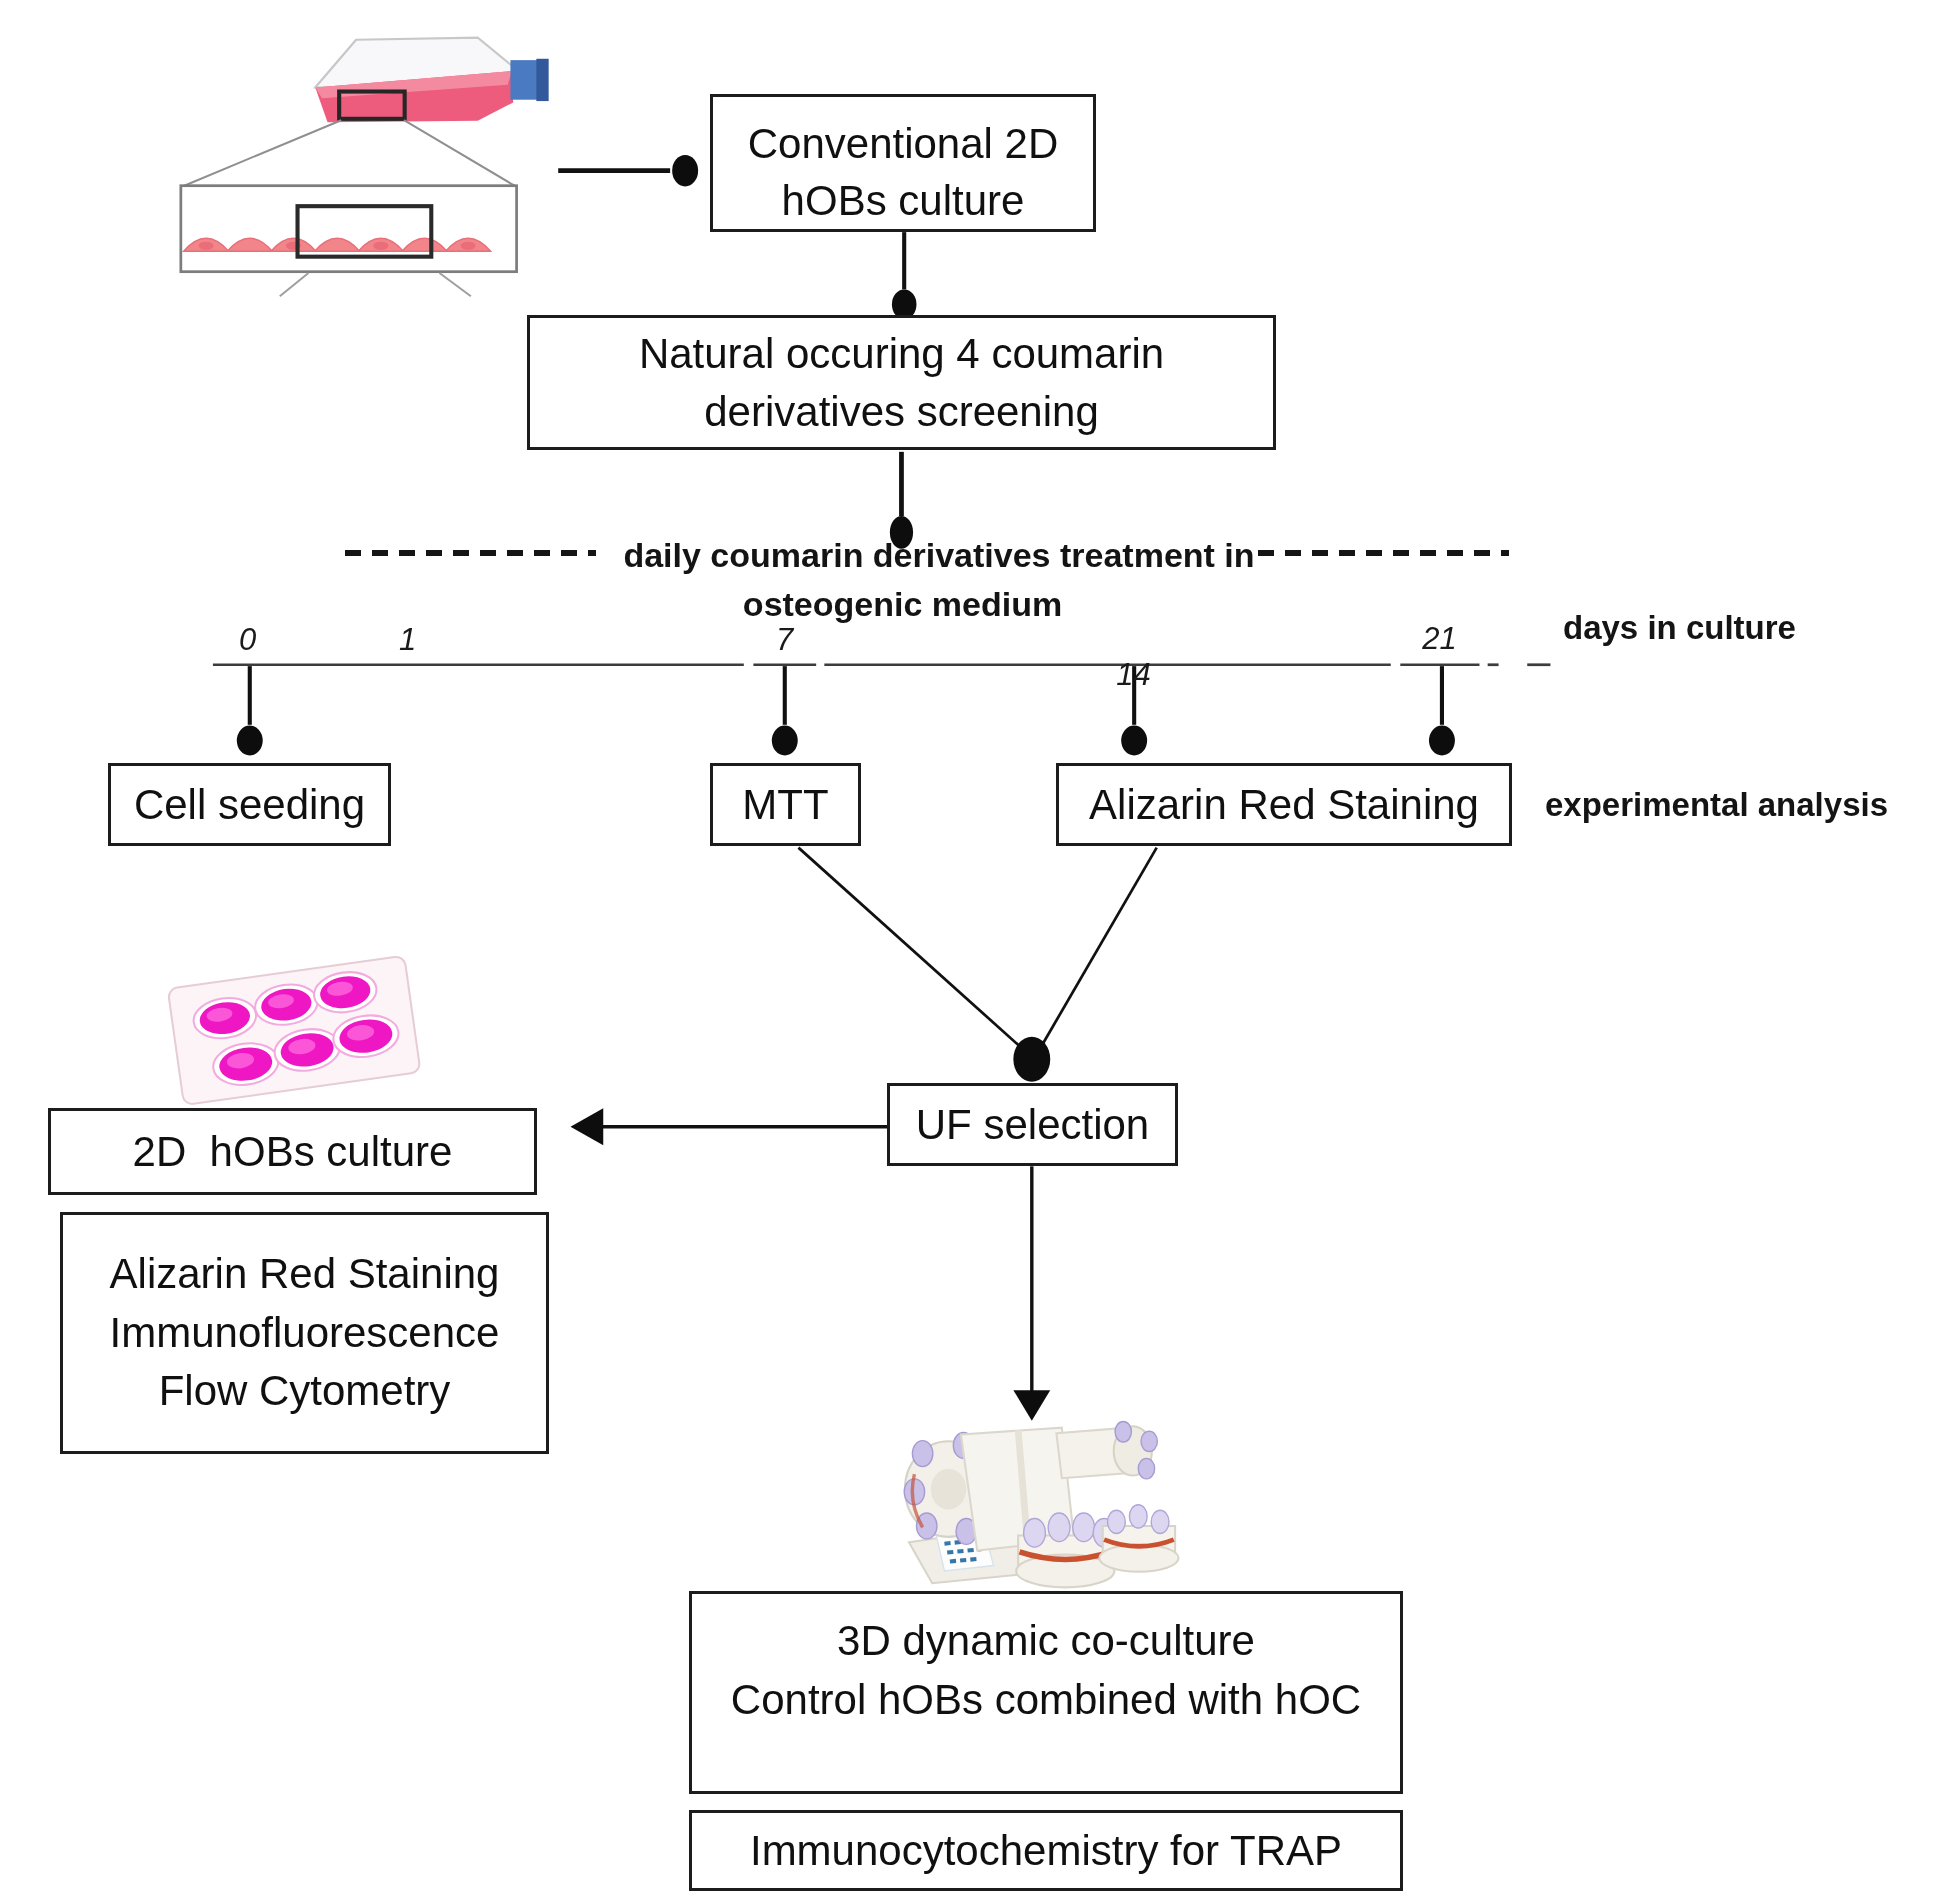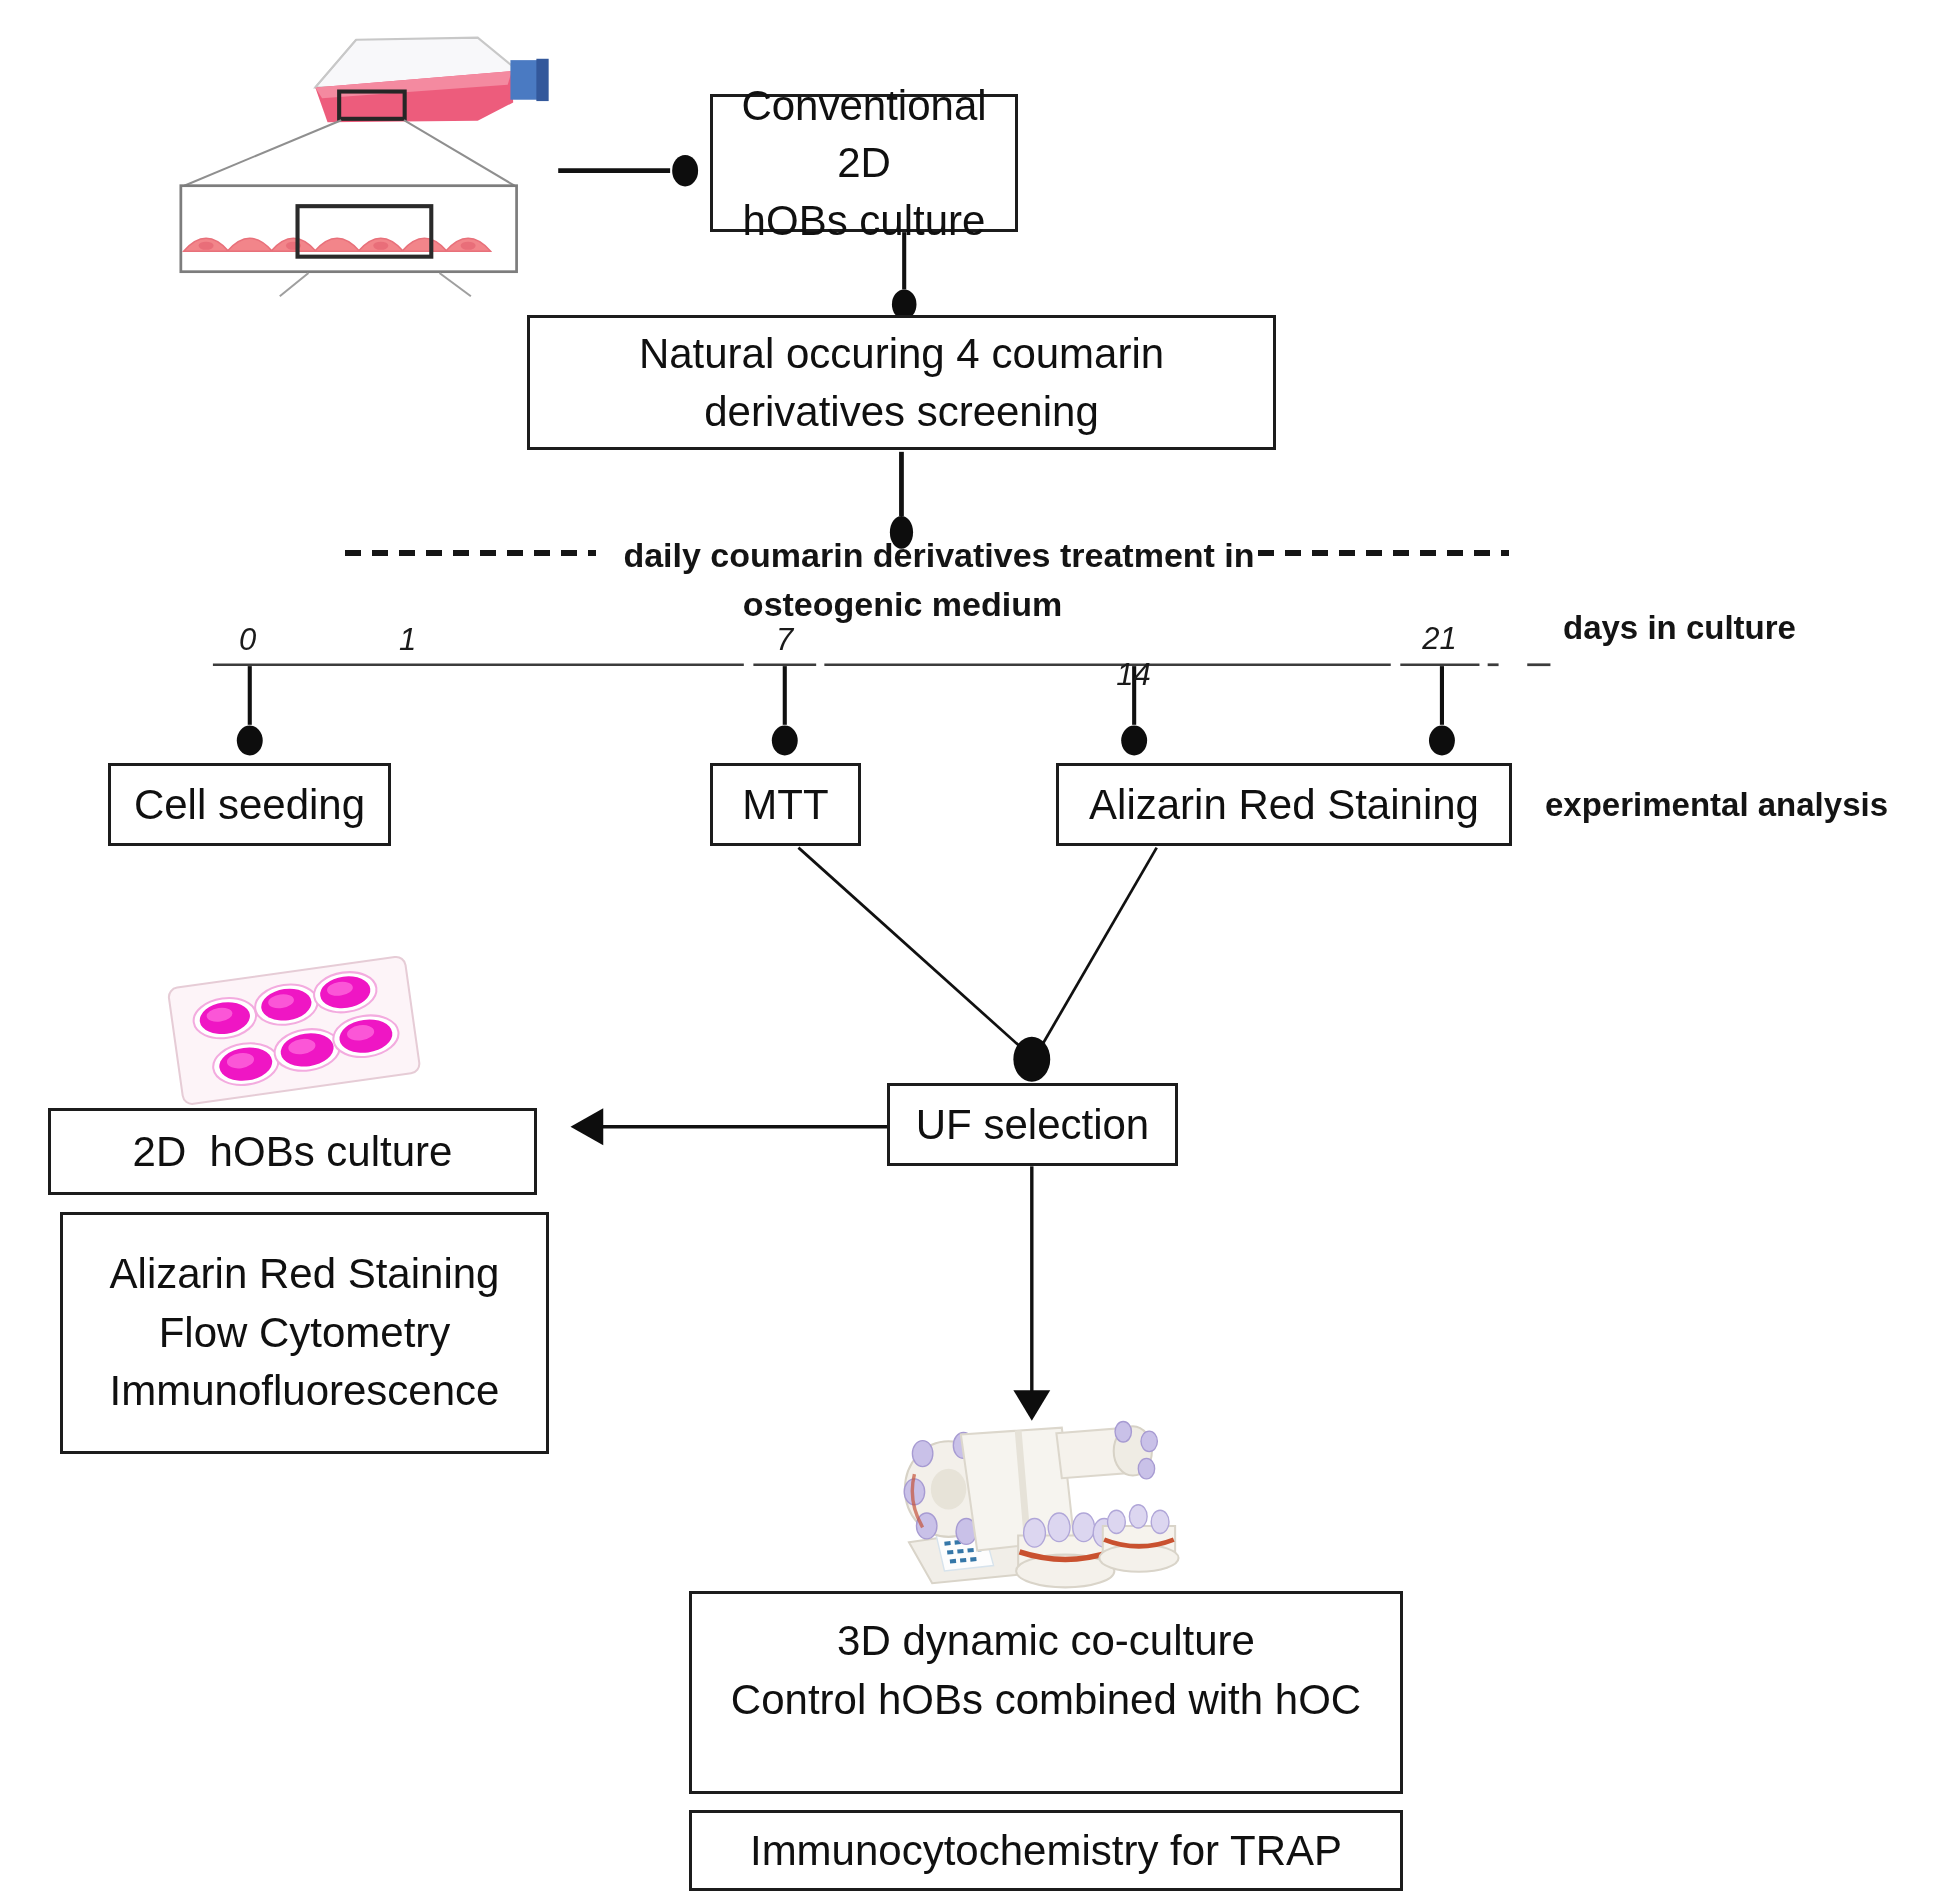--- a/index.html
+++ b/index.html
@@ -199,21 +199,21 @@
       <ellipse cx="1669" cy="2283" rx="58" ry="20" fill="#f4f1eb" stroke="#d9d4c9" stroke-width="3"></ellipse>
       <g fill="#dcd6f0" stroke="#b0a6d8" stroke-width="2">
         <ellipse cx="1636" cy="2230" rx="13" ry="17"></ellipse>
         <ellipse cx="1668" cy="2222" rx="13" ry="17"></ellipse>
         <ellipse cx="1700" cy="2230" rx="13" ry="17"></ellipse>
       </g>
       <path d="M1618,2256 Q1669,2276 1720,2256" stroke="#c9512f" stroke-width="7" fill="none"></path>
     </g>
   </svg>
 
-  <div class="box" style="left:710px;top:94px;width:308px;height:138px;">
+  <div class="box" style="left:710px;top:94px;width:386px;height:138px;justify-content:flex-end;">
     <div class="bl">Conventional 2D</div>
     <div class="bl">hOBs culture</div>
   </div>
 
   <div class="box" style="left:527px;top:315px;width:749px;height:135px;">
     <div class="bl">Natural occuring 4 coumarin</div>
     <div class="bl">derivatives screening</div>
   </div>
 
   <div class="dashrun" style="left:345px;top:550px;width:251px;"></div>
@@ -241,22 +241,22 @@
 
   <div class="box" style="left:887px;top:1083px;width:291px;height:83px;">
     <div class="bl">UF selection</div>
   </div>
 
   <div class="box" style="left:48px;top:1108px;width:489px;height:87px;">
     <div class="bl pre">2D  hOBs culture</div>
   </div>
   <div class="box" style="left:60px;top:1212px;width:489px;height:242px;line-height:1.4;">
     <div class="bl">Alizarin Red Staining</div>
+    <div class="bl">Immunofluorescence</div>
     <div class="bl">Flow Cytometry</div>
-    <div class="bl">Immunofluorescence</div>
   </div>
 
   <div class="box top-align" style="left:689px;top:1591px;width:714px;height:203px;line-height:1.4;">
     <div class="bl">3D dynamic co-culture</div>
     <div class="bl">Control hOBs combined with hOC</div>
   </div>
   <div class="box" style="left:689px;top:1810px;width:714px;height:81px;">
     <div class="bl">Immunocytochemistry for TRAP</div>
   </div>
 

